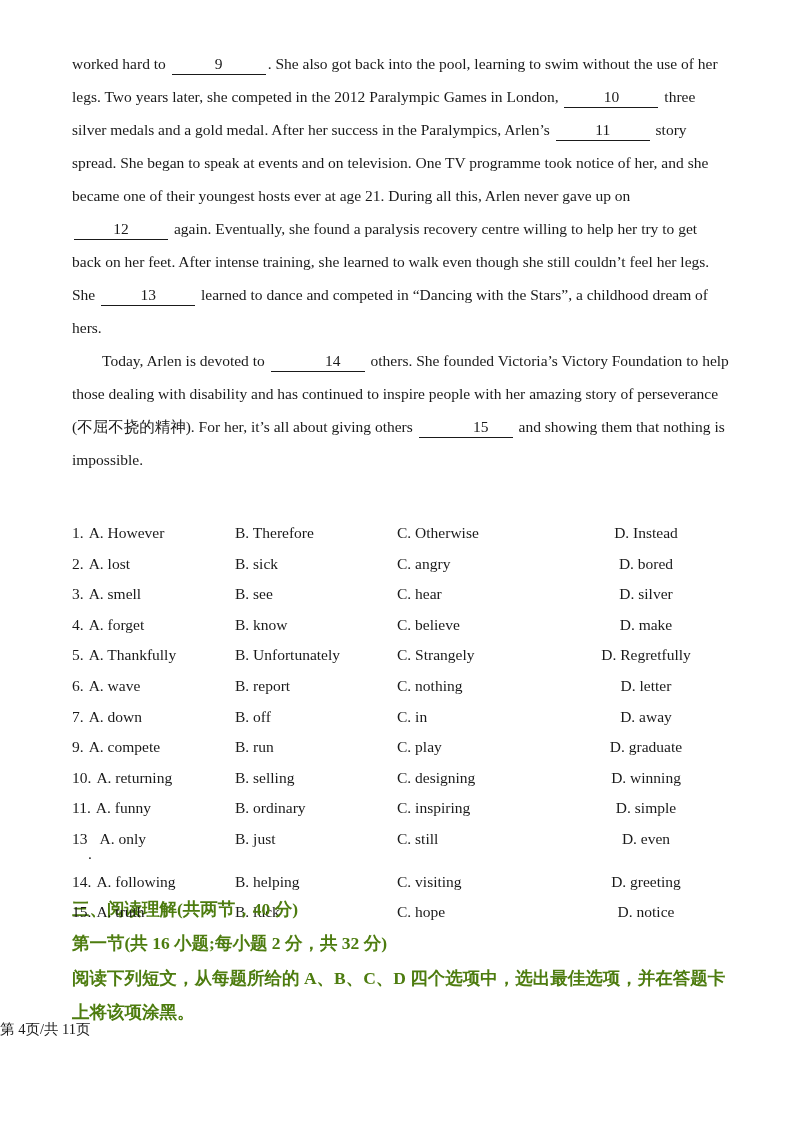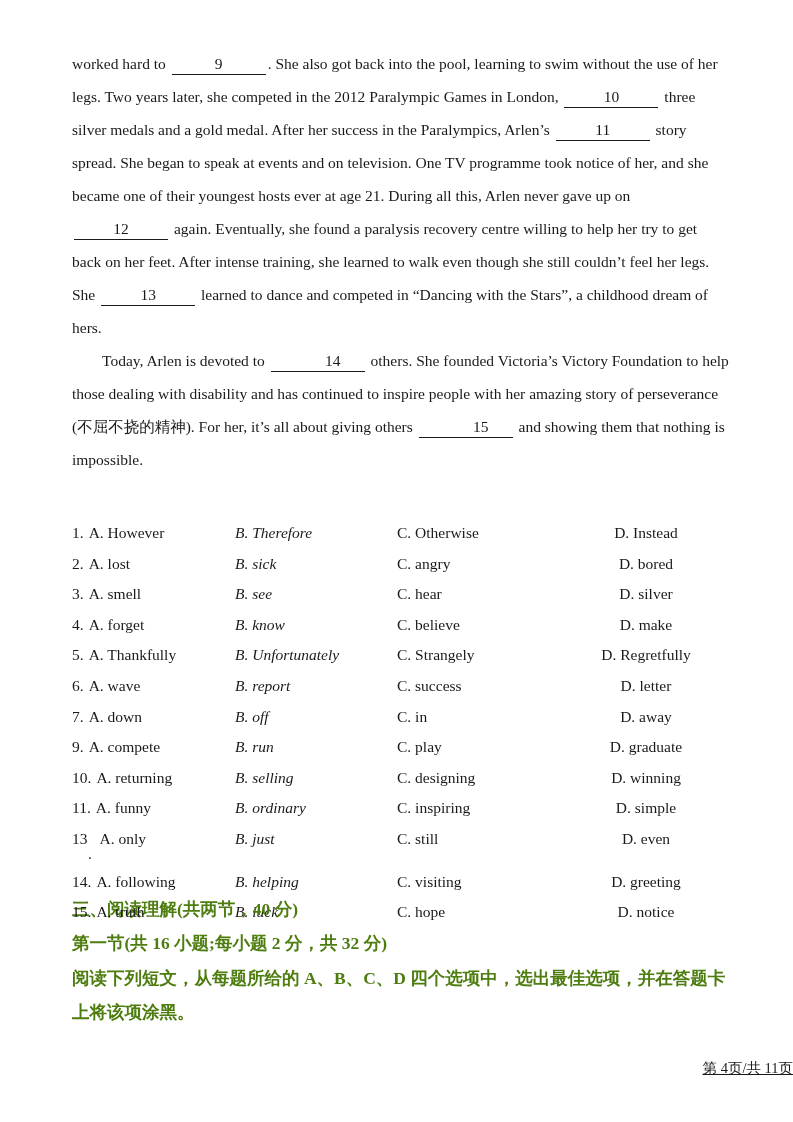--- a/index.html
+++ b/index.html
@@ -29,47 +29,46 @@
     padding-bottom: 2px;
     margin: 0 2px;
   }
 
   
   .options { margin-top: 4px; font-size: 15.5px; }
   .opt-row { display: flex; align-items: baseline; height: 30.6px; }
   .opt-row.gap-after { margin-bottom: 12px; }
   .cell { white-space: nowrap; margin-top: 44px; }
   .c0 { width: 163px; position: relative; }
-  .c1 { width: 162px; font-style: italic; }
+  .c1 { width: 162px; }
   .c2 { width: 166px; }
   .c3 { flex: 1; text-align: center; }
   .qnum { margin-right: 5px; }
   .c0.wide-gap .qnum { margin-right: 12px; }
   .num-dot { position: absolute; left: 16px; top: 15px; font-size: 15.5px; }
 
   
   .section { margin-top: 2px; }
   .sec-line {
     margin: 0;
     font-weight: bold;
     font-size: 17.5px;
     line-height: 34.5px;
     color: #4d7c0f;
   }
 
   
   .footer {
     position: absolute;
     left: 0;
-    top: 1059px;
+    top: 1020px;
     width: 100%;
-    text-align: right;
+    text-align: left;
     font-size: 14.5px;
     color: #1a1a1a;
-    text-decoration: underline;
   }
 </style>
 </head>
 <body>
 
 <div class="page">
 
   <div class="passage">
       <p class="para"><span>worked hard to </span><span class="blank">9</span><span>. She also got back into the pool, learning to swim without the use of her legs. Two years later, she competed in the 2012 Paralympic Games in London, </span><span class="blank">10</span><span> three silver medals and a gold medal. After her success in the Paralympics, Arlen’s </span><span class="blank">11</span><span> story spread. She began to speak at events and on television. One TV programme took notice of her, and she became one of their youngest hosts ever at age 21. During all this, Arlen never gave up on </span><span class="blank">12</span><span> again. Eventually, she found a paralysis recovery centre willing to help her try to get back on her feet. After intense training, she learned to walk even though she still couldn’t feel her legs. She </span><span class="blank">13</span><span> learned to dance and competed in “Dancing with the Stars”, a childhood dream of hers.</span></p>
       <p class="para indent"><span>Today, Arlen is devoted to </span><span class="blank">14</span><span> others. She founded Victoria’s Victory Foundation to help those dealing with disability and has continued to inspire people with her amazing story of perseverance (不屈不挠的精神). For her, it’s all about giving others </span><span class="blank">15</span><span> and showing them that nothing is impossible.</span></p>
@@ -102,21 +101,21 @@
       </div>
       <div class="opt-row">
         <div class="cell c0"><span class="qnum">5.</span><span>A. Thankfully</span></div>
         <div class="cell c1">B. Unfortunately</div>
         <div class="cell c2">C. Strangely</div>
         <div class="cell c3">D. Regretfully</div>
       </div>
       <div class="opt-row">
         <div class="cell c0"><span class="qnum">6.</span><span>A. wave</span></div>
         <div class="cell c1">B. report</div>
-        <div class="cell c2">C. success</div>
+        <div class="cell c2">C. nothing</div>
         <div class="cell c3">D. letter</div>
       </div>
       <div class="opt-row">
         <div class="cell c0"><span class="qnum">7.</span><span>A. down</span></div>
         <div class="cell c1">B. off</div>
         <div class="cell c2">C. in</div>
         <div class="cell c3">D. away</div>
       </div>
       <div class="opt-row">
         <div class="cell c0"><span class="qnum">9.</span><span>A. compete</span></div>

